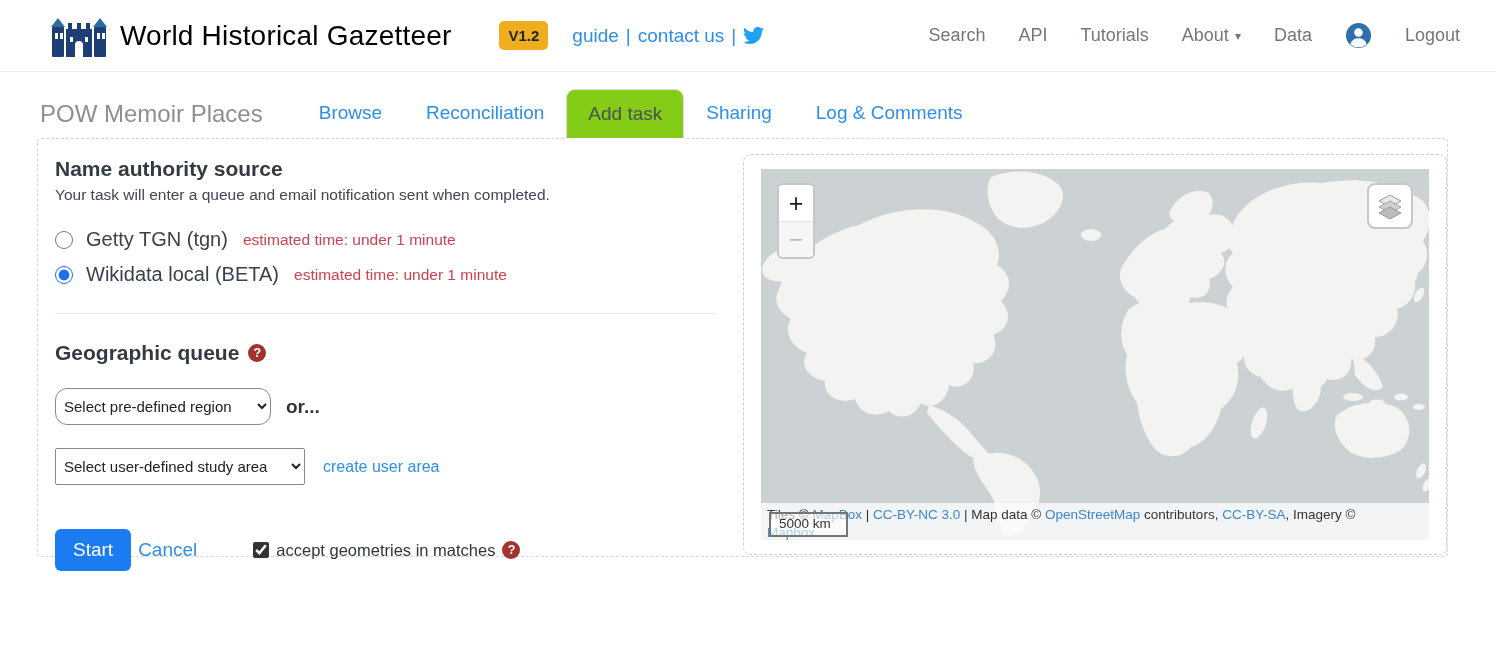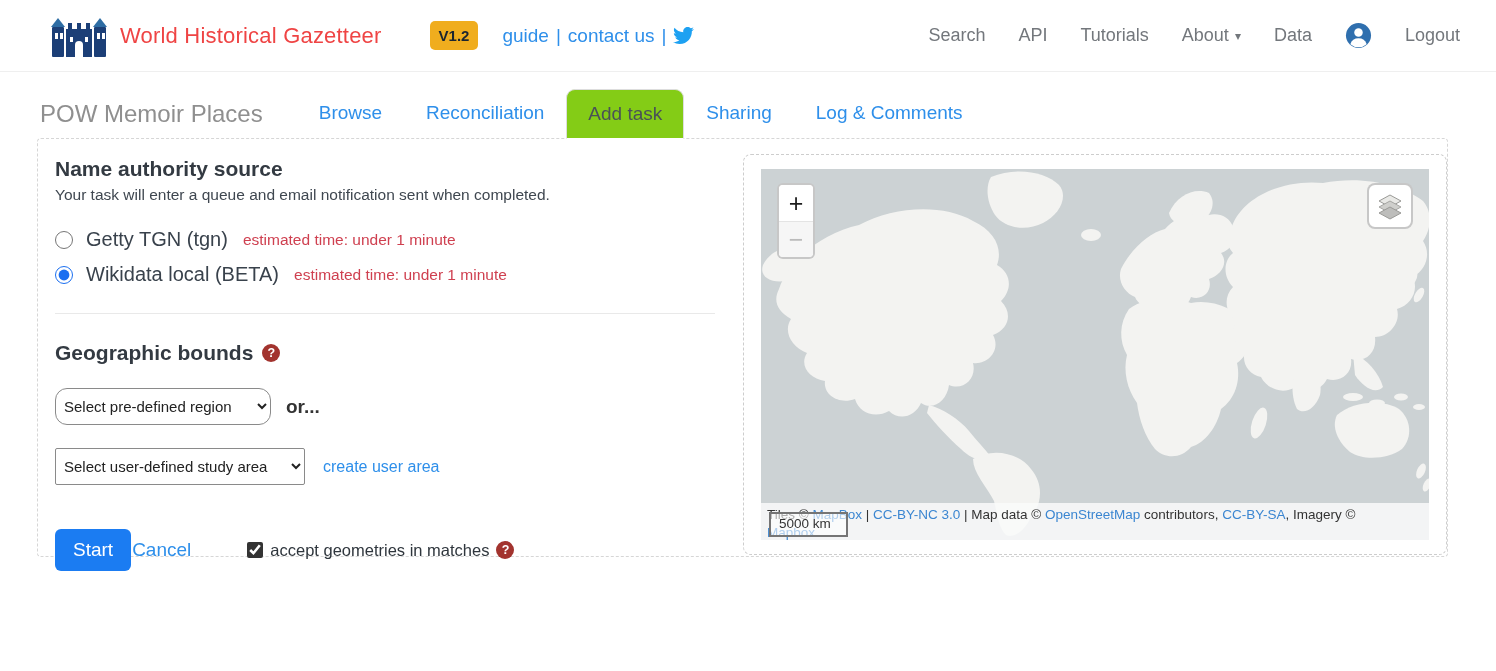--- a/index.html
+++ b/index.html
@@ -3,21 +3,21 @@
 <meta charset="utf-8">
 <style>
   * { box-sizing: border-box; margin: 0; padding: 0; }
   html,body { width:1496px; height:671px; background:#fff; overflow:hidden;
     font-family:"Liberation Sans", sans-serif; color:#33393f; }
 
   
   .header { display:flex; align-items:center; height:72px; padding:0 36px 0 50px;
     border-bottom:1px solid #efefef; }
   .logo { flex:0 0 auto; width:58px; height:46px; }
-  .brand-title { font-size:22px; color:#ef4444; margin-left:12px; font-weight:400; letter-spacing:.2px; }
+  .brand-title { font-size:28px; color:#000000; margin-left:12px; font-weight:400; letter-spacing:.2px; }
   .badge-version { margin-left:48px; background:#f0ad1e; color:#1b2530; font-weight:bold;
     font-size:15px; padding:6px 9px; border-radius:5px; }
   .header-links { margin-left:24px; font-size:19px; color:#2e8fea; display:flex; align-items:center; gap:7px; }
   .header-links a { color:#2e8fea; text-decoration:none; cursor:pointer; }
   .twitter-wrap { width:21px; height:21px; display:inline-flex; }
   .header-nav { margin-left:auto; display:flex; align-items:center; gap:33px;
     font-size:18px; color:#73777c; }
   .header-nav .nav-item { cursor:pointer; display:flex; align-items:center; gap:6px; }
   .caret { font-size:12px; color:#73777c; }
   .avatar { width:27px; height:27px; }
@@ -49,21 +49,21 @@
   .select-row { display:flex; align-items:center; margin-top:23px; }
   .region-select { width:216px; height:37px; font-size:15px; color:#222; border:1px solid #8a8a8a;
     border-radius:12px; background:#fff; padding:0 4px; font-family:"Liberation Sans",sans-serif; }
   .area-select { width:250px; height:37px; font-size:15px; color:#222; border:1px solid #8a8a8a;
     border-radius:2px; background:#fff; padding:0 4px; font-family:"Liberation Sans",sans-serif; }
   .or-label { font-weight:bold; font-size:19px; color:#333; margin-left:15px; }
   .create-link { font-size:16px; color:#2e8fea; margin-left:18px; text-decoration:none; cursor:pointer; }
   .actions { margin-top:44px; display:flex; align-items:center; }
   .start-btn { background:#1b7cf2; color:#fff; font-size:19px; padding:10px 18px; border:none;
     border-radius:6px; cursor:pointer; font-family:"Liberation Sans",sans-serif; }
-  .cancel-link { color:#2e8fea; font-size:19px; margin-left:1px; text-decoration:none; cursor:pointer; }
+  .cancel-link { color:#2e8fea; font-size:19px; margin-left:7px; text-decoration:none; cursor:pointer; }
   .accept-wrap { margin-left:56px; display:flex; align-items:center; gap:7px; font-size:16.5px; color:#2f363d; }
   .accept-wrap input { width:16px; height:16px; accent-color:#333; cursor:pointer; }
 
   
   .map-panel { width:704px; height:401px; margin-top:7px; border:1px dashed #cdcdcd;
     border-radius:8px; padding:14px 17px; }
   .leaflet-map { position:relative; width:668px; height:371px; background:#ccd2d4; overflow:hidden; cursor:grab; }
   .worldmap { position:absolute; inset:0; }
 
   .zoom-ctl { position:absolute; left:16px; top:14px; width:38px; border:2px solid rgba(0,0,0,.22);
@@ -166,21 +166,21 @@
     </div>
     <div class="radio-row">
       <input type="radio" name="authority" checked="checked" style="">
       <span class="radio-label">Wikidata local (BETA)</span>
       <span class="estimate">estimated time: under 1 minute</span>
     </div>
 
     <hr class="divider">
 
     <div class="section-heading bounds-heading">
-      <span>Geographic bounds</span>
+      <span>Geographic queue</span>
       <span class="help-badge">?</span>
     </div>
 
     <div class="select-row">
       <select class="region-select">
         <option>Select pre-defined region</option>
       </select>
       <span class="or-label">or...</span>
     </div>
 

